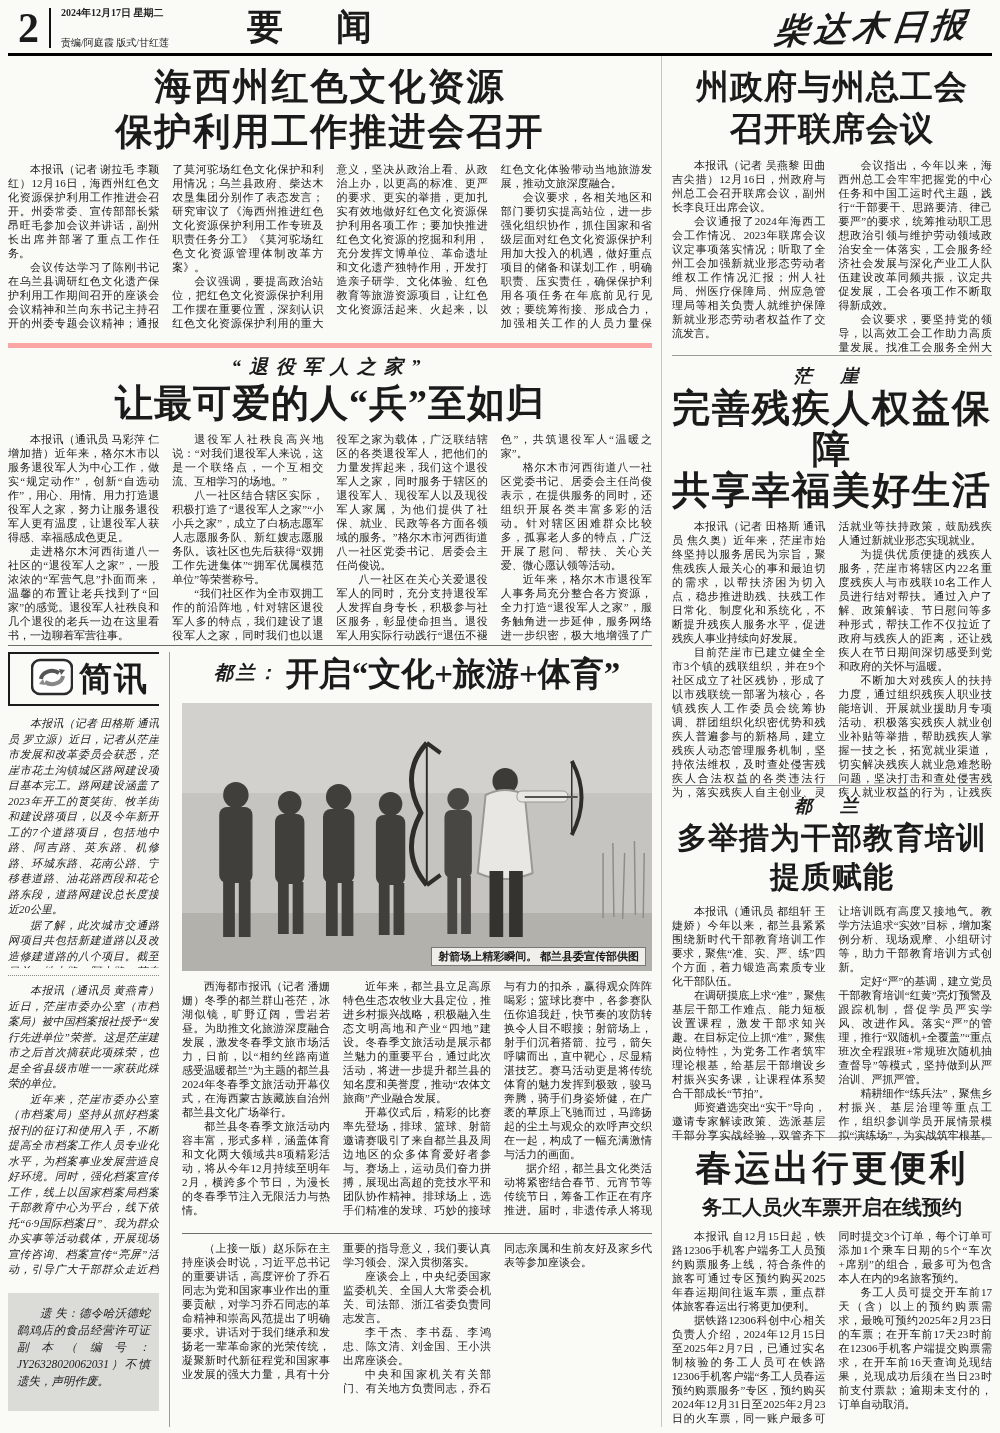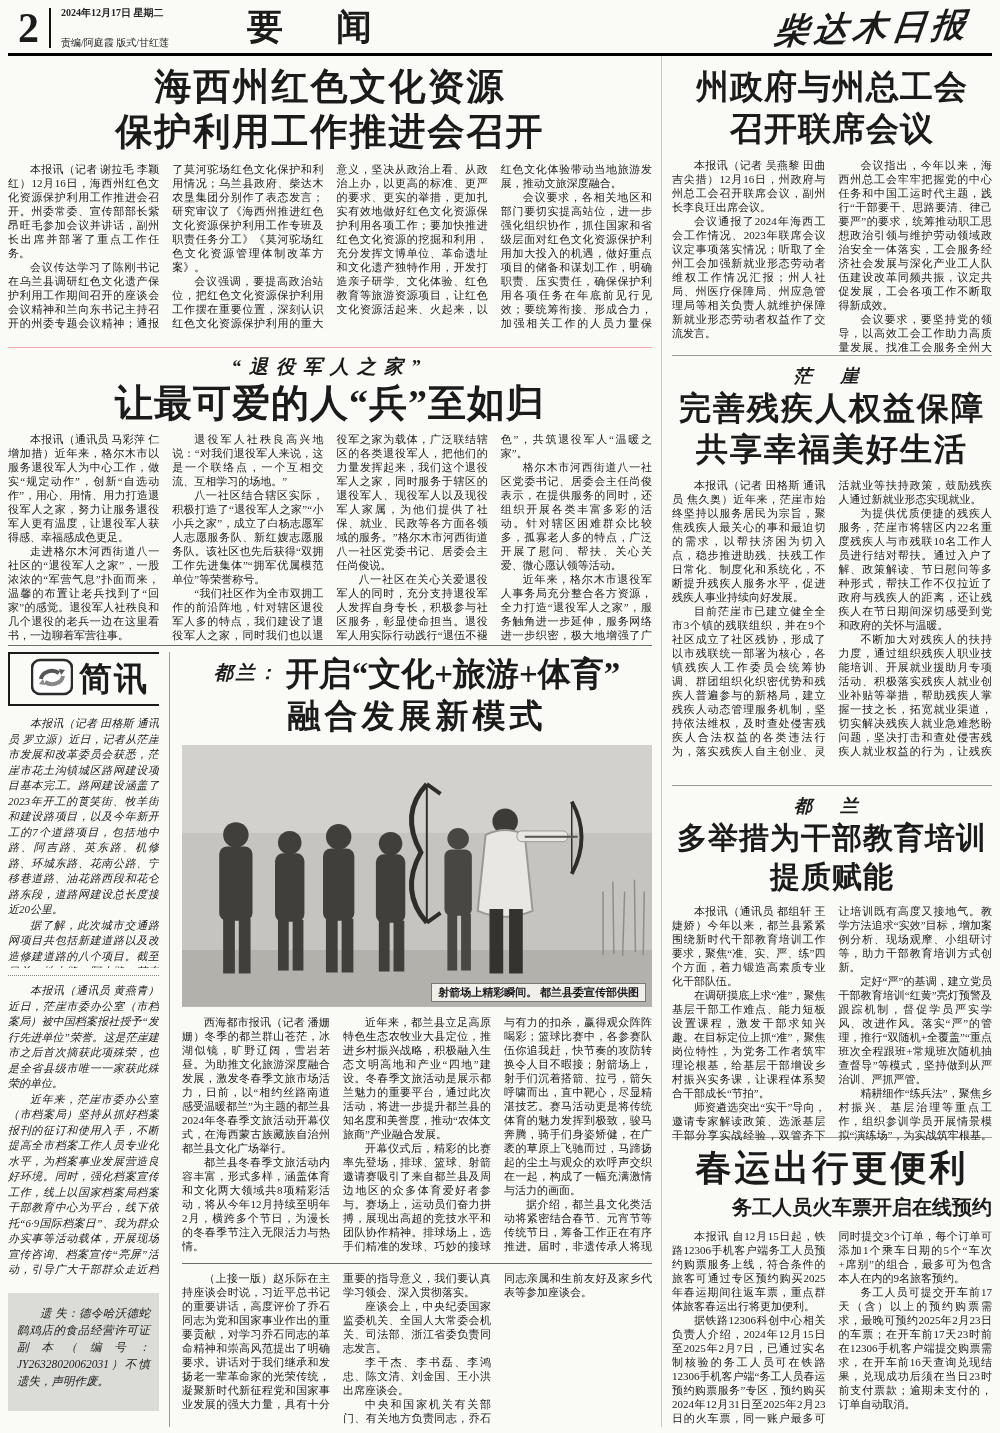--- a/index.html
+++ b/index.html
@@ -26,21 +26,21 @@
   
   .abody { column-gap:13px; column-fill:auto; overflow:hidden; text-align:justify; font-size:11px; line-height:14px; }
   .abody .para { text-indent:2em; margin:0; }
   .c4 { column-count:4; }
   .c3 { column-count:3; }
   .c2 { column-count:2; }
   .hl { text-align:center; font-weight:900; font-family:"Liberation Serif","DejaVu Serif",serif; }
   .kicker { text-align:center; font-weight:700; font-style:italic; }
   .rule { border-bottom:1px solid #6d6d6a; }
   
-  .sec-hongse { height:292px; padding-top:8px; border-bottom:1px solid #fca5a5; }
+  .sec-hongse { height:292px; padding-top:8px; border-bottom:5px solid #fca5a5; }
   .sec-hongse .hl { font-size:37px; line-height:45px; letter-spacing:2px; }
   .sec-hongse .abody { height:180px; margin-top:8px; }
   .sec-tuiyi { height:298px; padding-top:6px; border-bottom:1px solid #6d6d6a; }
   .sec-tuiyi .kicker { font-size:19px; letter-spacing:8px; }
   .sec-tuiyi .hl { font-size:38px; line-height:46px; letter-spacing:1px; }
   .sec-tuiyi .abody { height:212px; margin-top:6px; }
   
   .band { display:flex; height:781px; padding-top:6px; }
   .briefs { width:162px; border-right:1px solid #9a9a96; padding-right:10px; display:flex; flex-direction:column; }
   .briefs-logo { display:flex; align-items:center; gap:6px; border:2px solid #1b1b1b; border-right:none; padding:4px 2px 4px 21px; height:54px; }
@@ -62,28 +62,28 @@
   .photo-caption { position:absolute; right:6px; bottom:5px; background:rgba(250,250,245,.85); border:1px solid #777; padding:1px 6px; font-size:11px; font-weight:700; }
   .dulan-body { height:248px; margin-top:8px; }
   .mid .rule { margin-top:6px; }
   .continuation { height:160px; margin-top:7px; }
   
   .sec-lianxi { height:300px; padding-top:10px; border-bottom:1px solid #9a9a96; }
   .sec-lianxi .hl { font-size:33px; line-height:42px; letter-spacing:1px; }
   .sec-lianxi .abody { height:200px; margin-top:8px; }
   .sec-mangya { height:430px; padding-top:8px; border-bottom:1px solid #9a9a96; }
   .sec-mangya .kicker, .sec-ganbu .kicker { font-size:18px; letter-spacing:12px; }
-  .sec-mangya .hl { font-size:32px; line-height:41px; letter-spacing:2px; }
+  .sec-mangya .hl { font-size:38px; line-height:41px; letter-spacing:2px; }
   .sec-mangya .abody { height:300px; margin-top:8px; }
   .sec-ganbu { height:352px; padding-top:8px; border-bottom:1px solid #9a9a96; }
   .sec-ganbu .hl { font-size:30px; line-height:39px; letter-spacing:1px; }
   .sec-ganbu .abody { height:238px; margin-top:8px; }
   .sec-chunyun { height:289px; padding-top:8px; }
   .sec-chunyun .hl { font-size:36px; line-height:44px; letter-spacing:3px; }
-  .sec-chunyun .sub { text-align:right; font-size:20px; font-weight:700; margin-top:4px; }
+  .sec-chunyun .sub { text-align:center; font-size:20px; font-weight:700; margin-top:4px; }
   .sec-chunyun .abody { height:198px; margin-top:8px; }
 </style>
 </head>
 <body>
 
 <div class="page">
 
   <div class="masthead-row">
     <div class="pageno">2</div>
     <div class="head-vbar"></div>
@@ -150,21 +150,20 @@
               <p class="para">近年来，茫崖市委办公室（市档案局）坚持从抓好档案报刊的征订和使用入手，不断提高全市档案工作人员专业化水平，为档案事业发展营造良好环境。同时，强化档案宣传工作，线上以国家档案局档案干部教育中心为平台，线下依托“6·9国际档案日”、我为群众办实事等活动载体，开展现场宣传咨询、档案宣传“亮屏”活动，引导广大干部群众走近档案、了解档案、利用档案、保护档案，营造全社会了解档案工作、支持档案工作的良好氛围。</p>
             </div>
           <div class="notice-box">
               <p class="para">遗 失：德令哈沃德蛇鹞鸡店的食品经营许可证副本（编号：JY26328020062031）不慎遗失，声明作废。</p>
             </div>
         </div>
 
         <div class="mid">
           <div class="dulan-head">
             <div class="l1"><span class="dulan-kicker">都兰：</span><span>开启“文化+旅游+体育”</span></div>
-            <div class="l2">融合发展新模式</div>
           </div>
 
           <div class="photo-wrap">
             <svg viewBox="0 0 480 268" preserveAspectRatio="none">
               <rect width="480" height="268" fill="#c6c4c0"></rect>
               <rect y="0" width="480" height="90" fill="#d3d1cd"></rect>
               <rect y="210" width="480" height="58" fill="#b3b1ac"></rect>
               <g stroke="#8e8c87" stroke-width="1.5">
                 <line x1="430" y1="150" x2="430" y2="215"></line>
                   <line x1="440" y1="140" x2="441" y2="214"></line>

